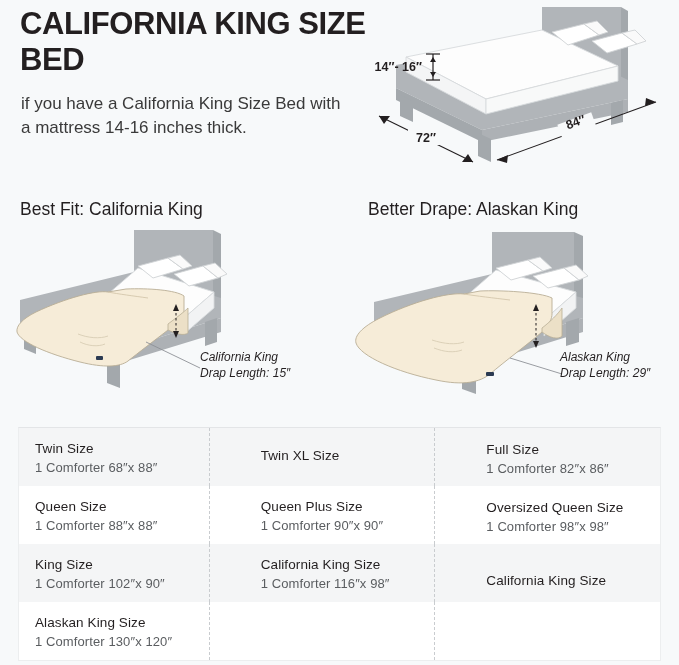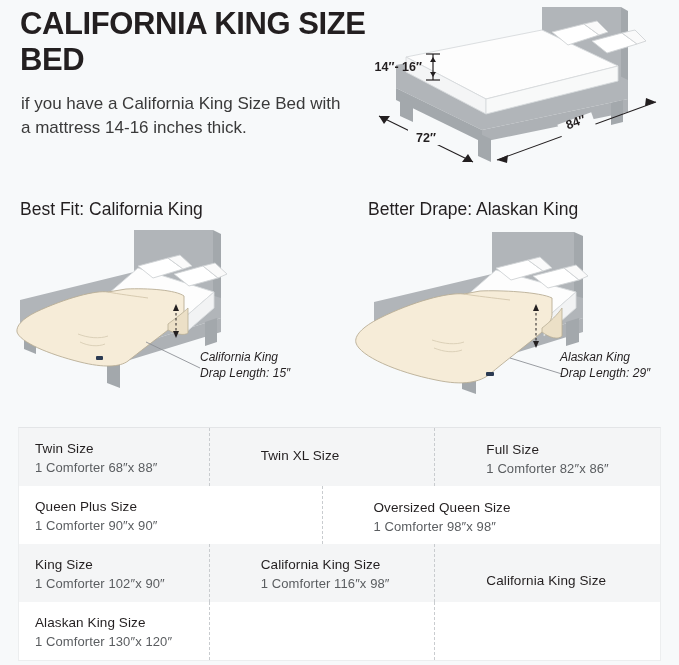--- a/index.html
+++ b/index.html
@@ -275,20 +275,24 @@
         <div class="t-cell">
           <div class="c-title">Twin XL Size</div>
         </div>
         <div class="t-cell">
           <div class="c-title">Full Size</div>
           <div class="c-desc">1 Comforter 82″x 86″</div>
         </div>
       </div>
       <div class="t-row even">
         <div class="t-cell">
+          <div class="c-title">Queen Size</div>
+          <div class="c-desc">1 Comforter 88″x 88″</div>
+        </div>
+        <div class="t-cell">
           <div class="c-title">Queen Plus Size</div>
           <div class="c-desc">1 Comforter 90″x 90″</div>
         </div>
         <div class="t-cell">
           <div class="c-title">Oversized Queen Size</div>
           <div class="c-desc">1 Comforter 98″x 98″</div>
         </div>
       </div>
       <div class="t-row odd">
         <div class="t-cell">

